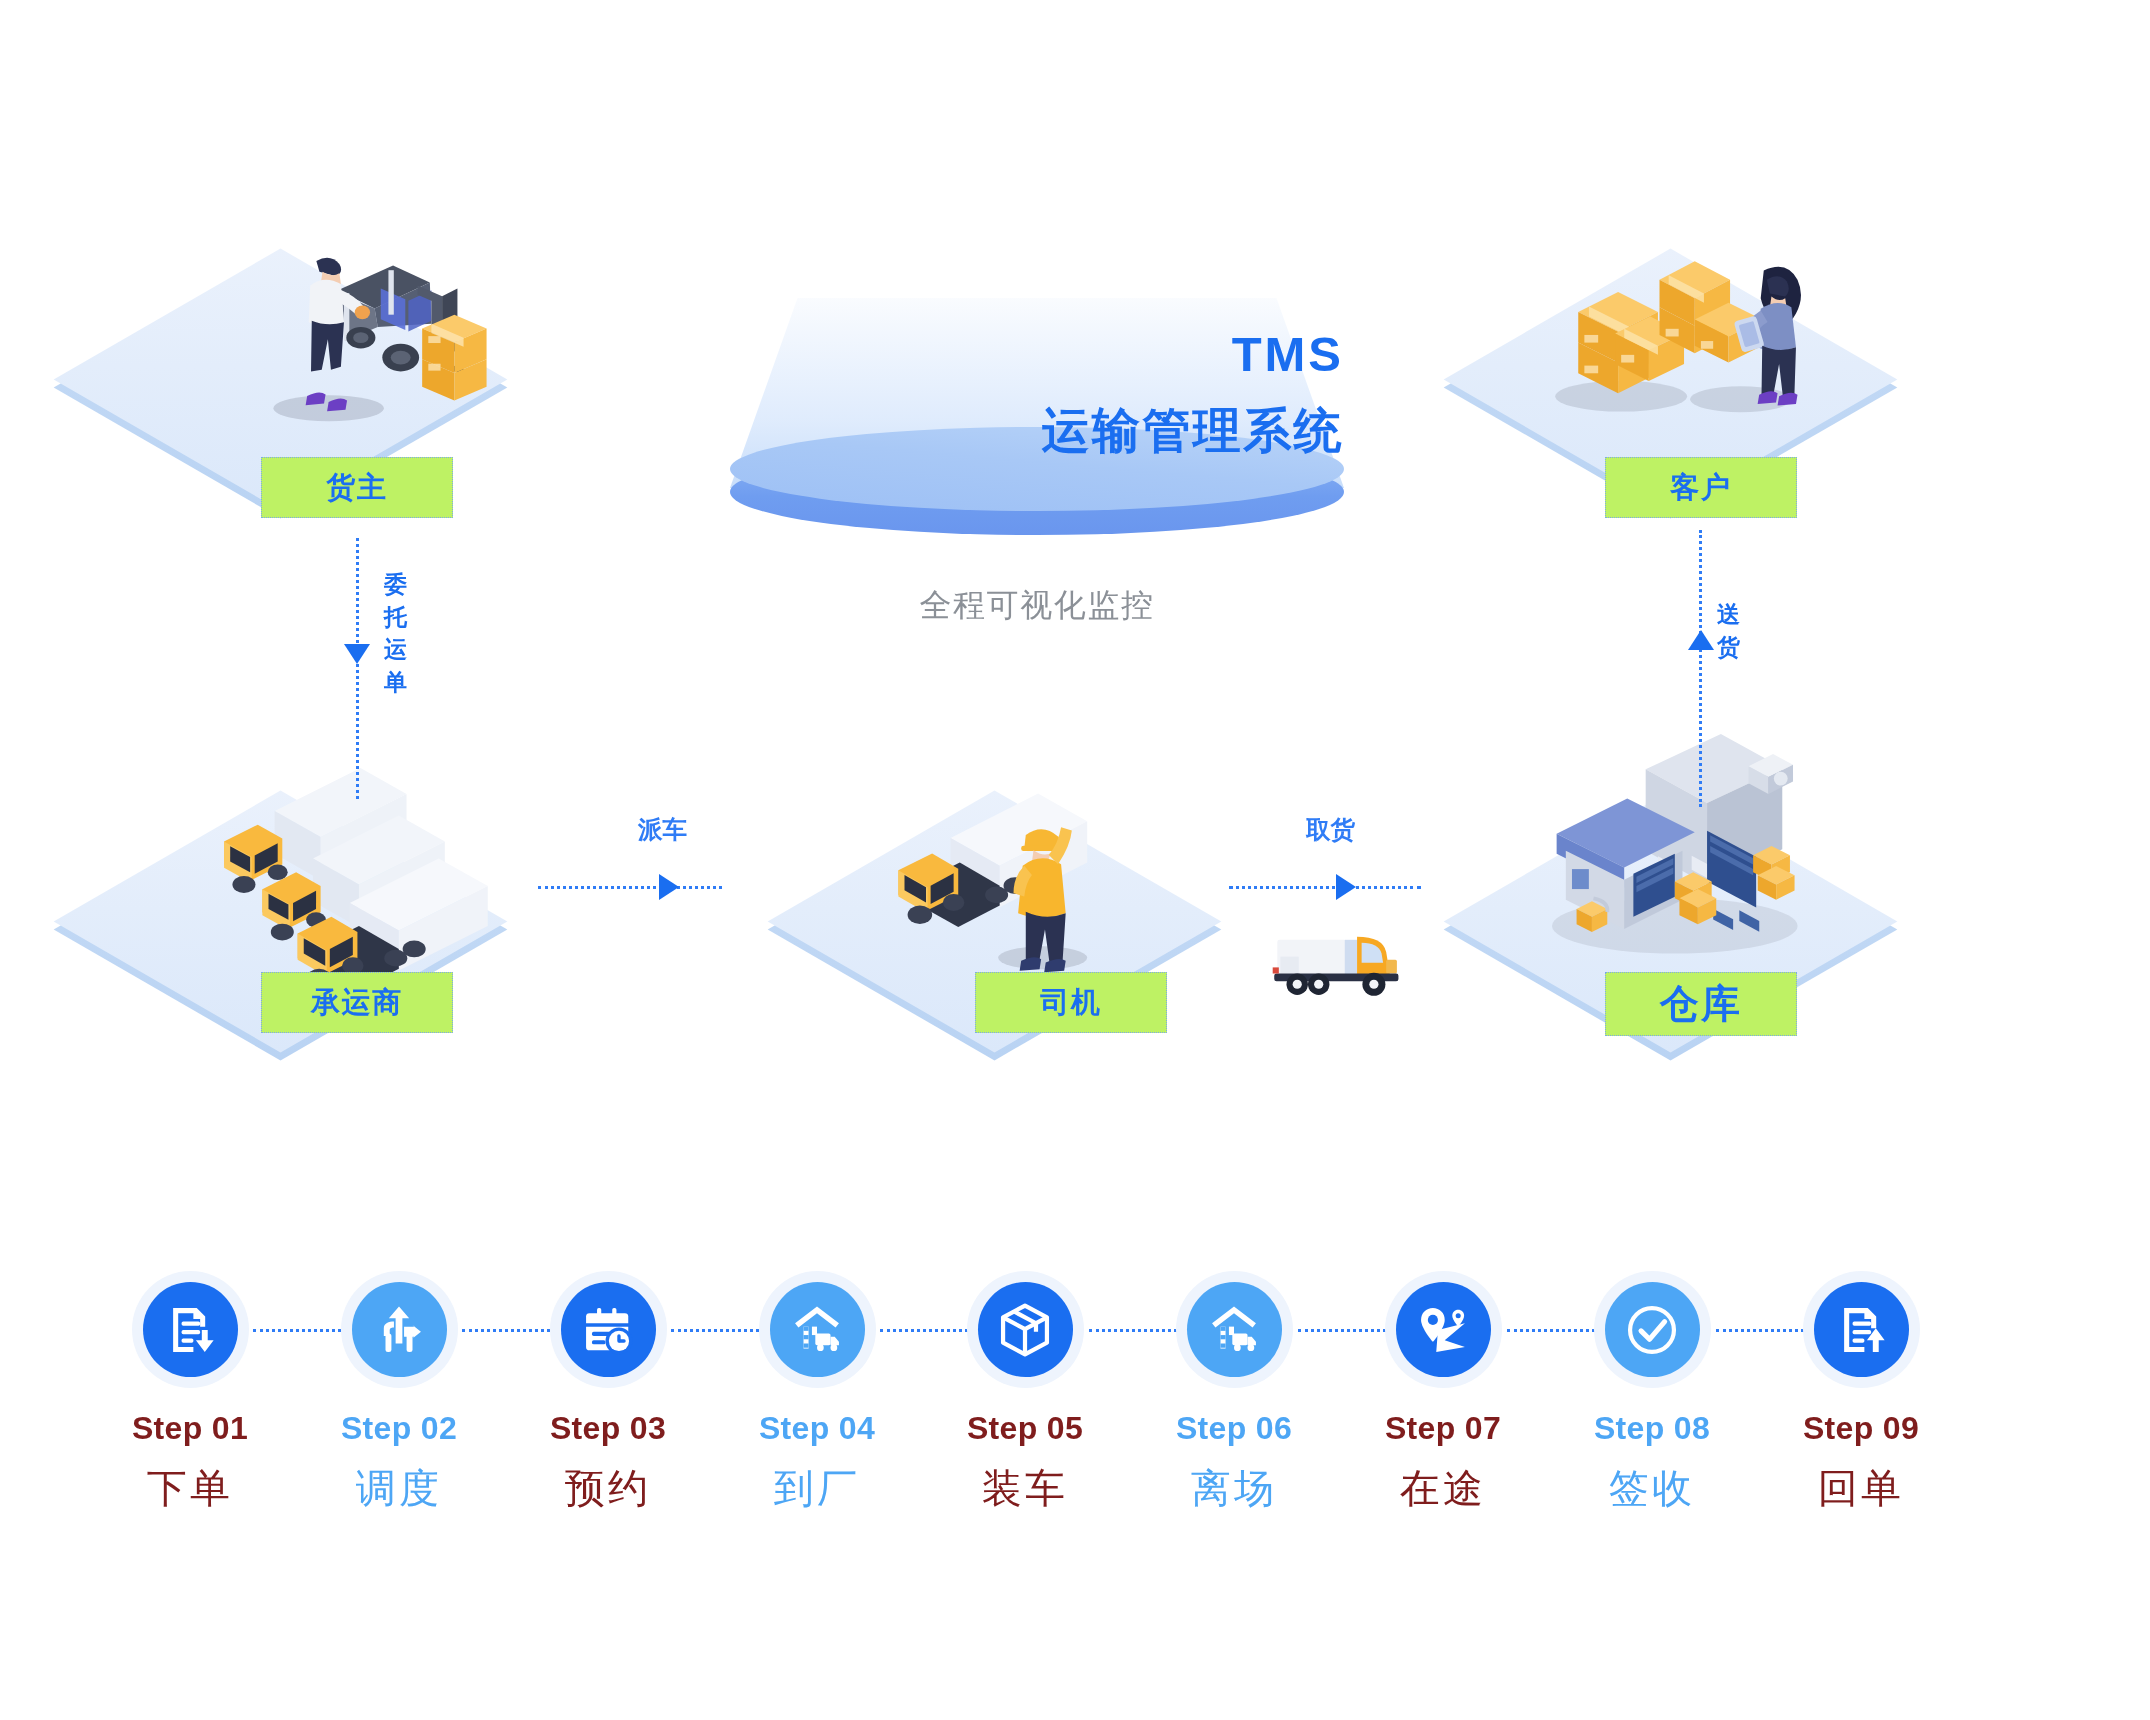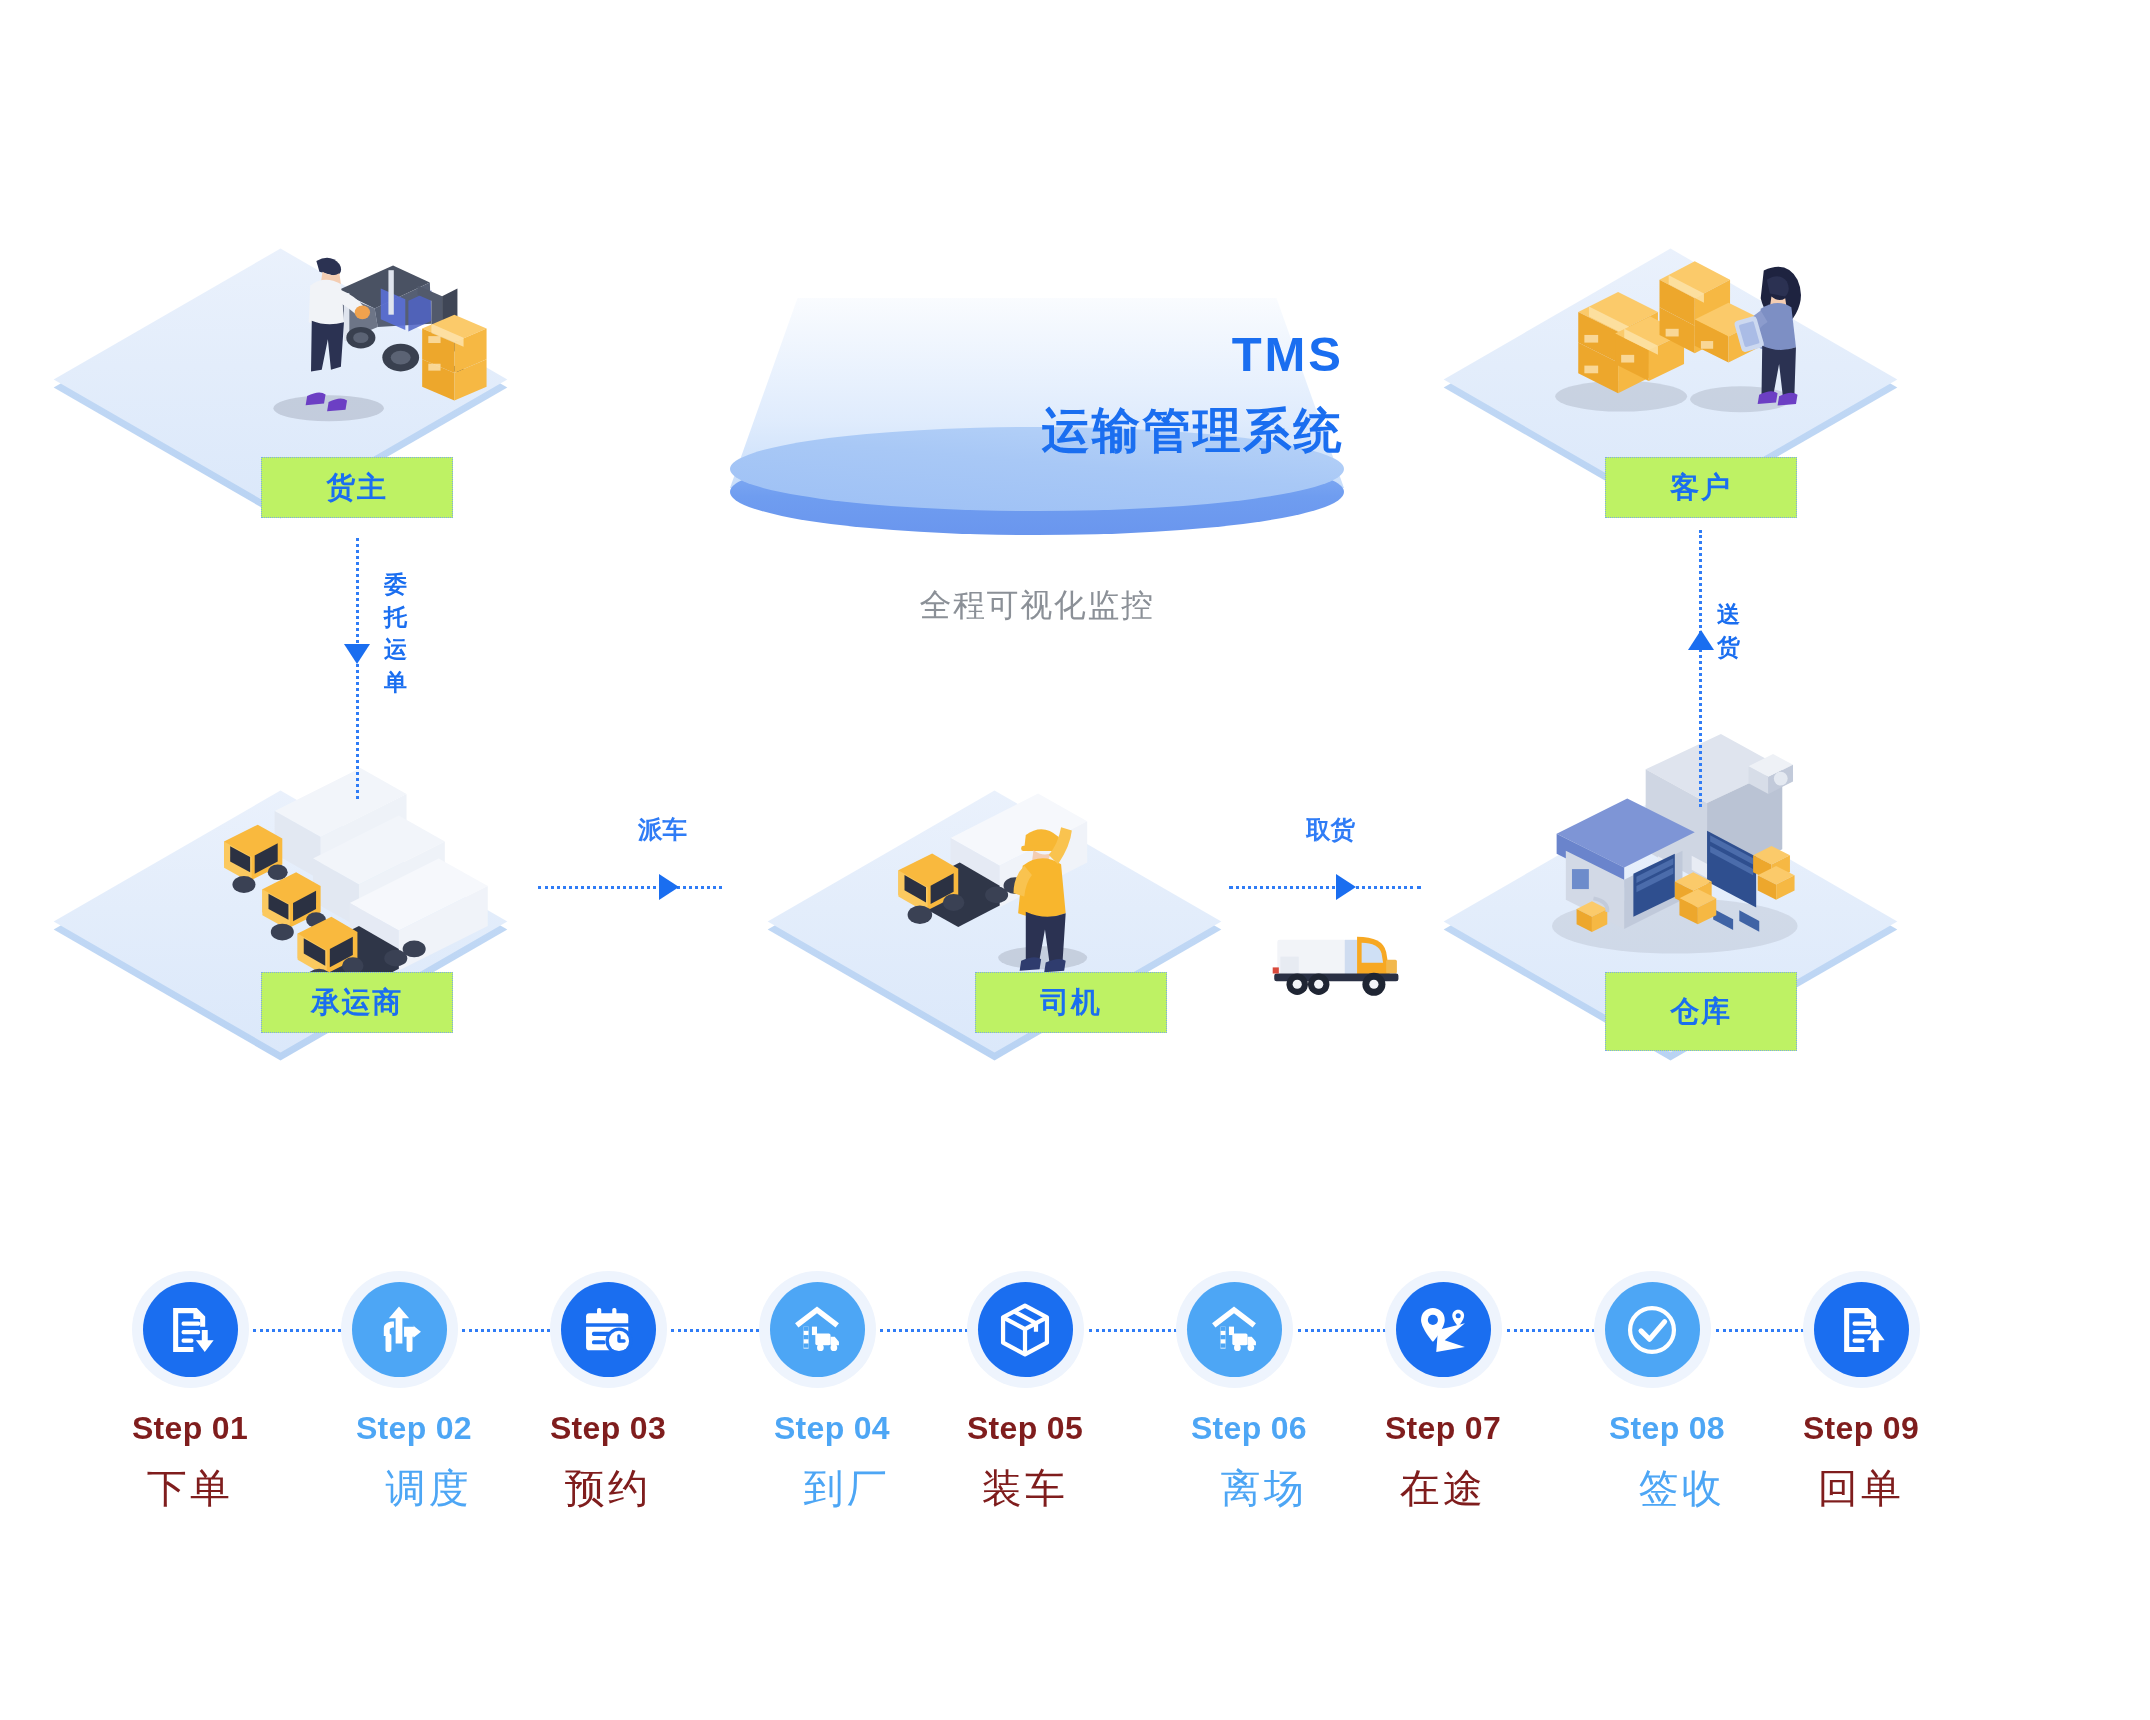--- a/index.html
+++ b/index.html
@@ -71,21 +71,21 @@
   .halo{width:117px;height:117px;border-radius:50%;background:#eef4fd;margin:0 auto;display:flex;align-items:center;justify-content:center;}
   .circ{width:95px;height:95px;border-radius:50%;display:flex;align-items:center;justify-content:center;}
   .circ svg{width:54px;height:54px;fill:#ffffff;}
   .st-num{margin-top:21.5px;font-size:32px;font-weight:bold;letter-spacing:.01em;}
   .st-lbl{margin-top:14px;font-size:40px;letter-spacing:.08em;}
   .dotseg{position:absolute;top:58px;height:0;border-top:3.8px dotted #2f7cf6;}
 
   .darkblue{background:#1a6ef0;}
   .lightblue{background:#4da6f5;}
   .t-dark{color:#7f1d1d;}
-  .t-light{color:#4da6f5;text-align:right;}
+  .t-light{color:#4da6f5;}
 </style>
 </head>
 <body>
 
 <div class="stage">
 
   <div class="iso" style="left:154px;top:253px;width:253px;height:253px;">
     <div class="rim"></div>
     <div class="top"></div>
   </div>
@@ -335,21 +335,21 @@
       <path d="M298 184 L322 196 L322 216 L298 204 Z" fill="#eda72c"></path>
       <path d="M322 196 L346 184 L346 204 L322 216 Z" fill="#f6b843"></path>
     </g>
     <g>
       <path d="M62 228 L82 218 L102 228 L82 238 Z" fill="#fbca6a"></path>
       <path d="M62 228 L82 238 L82 258 L62 248 Z" fill="#eda72c"></path>
       <path d="M82 238 L102 228 L102 248 L82 258 Z" fill="#f6b843"></path>
       <path d="M84 214 q20 4 18 18" stroke="#c3cbda" stroke-width="5" fill="none"></path>
     </g>
   </svg>
-  <div class="chip" style="left:1605px;top:972px;width:192px;height:79px;font-size:29px;">
+  <div class="chip" style="left:1605px;top:972px;width:192px;height:64px;font-size:39px;">
     <span>仓库</span>
   </div>
 
   <div class="vline" style="left:356px;top:538px;height:261px;"></div>
   <div class="tri-down" style="left:344px;top:644px;"></div>
   <div class="vlabel" style="left:380px;top:568px;">
       <div>委</div>
       <div>托</div>
       <div>运</div>
       <div>单</div>

